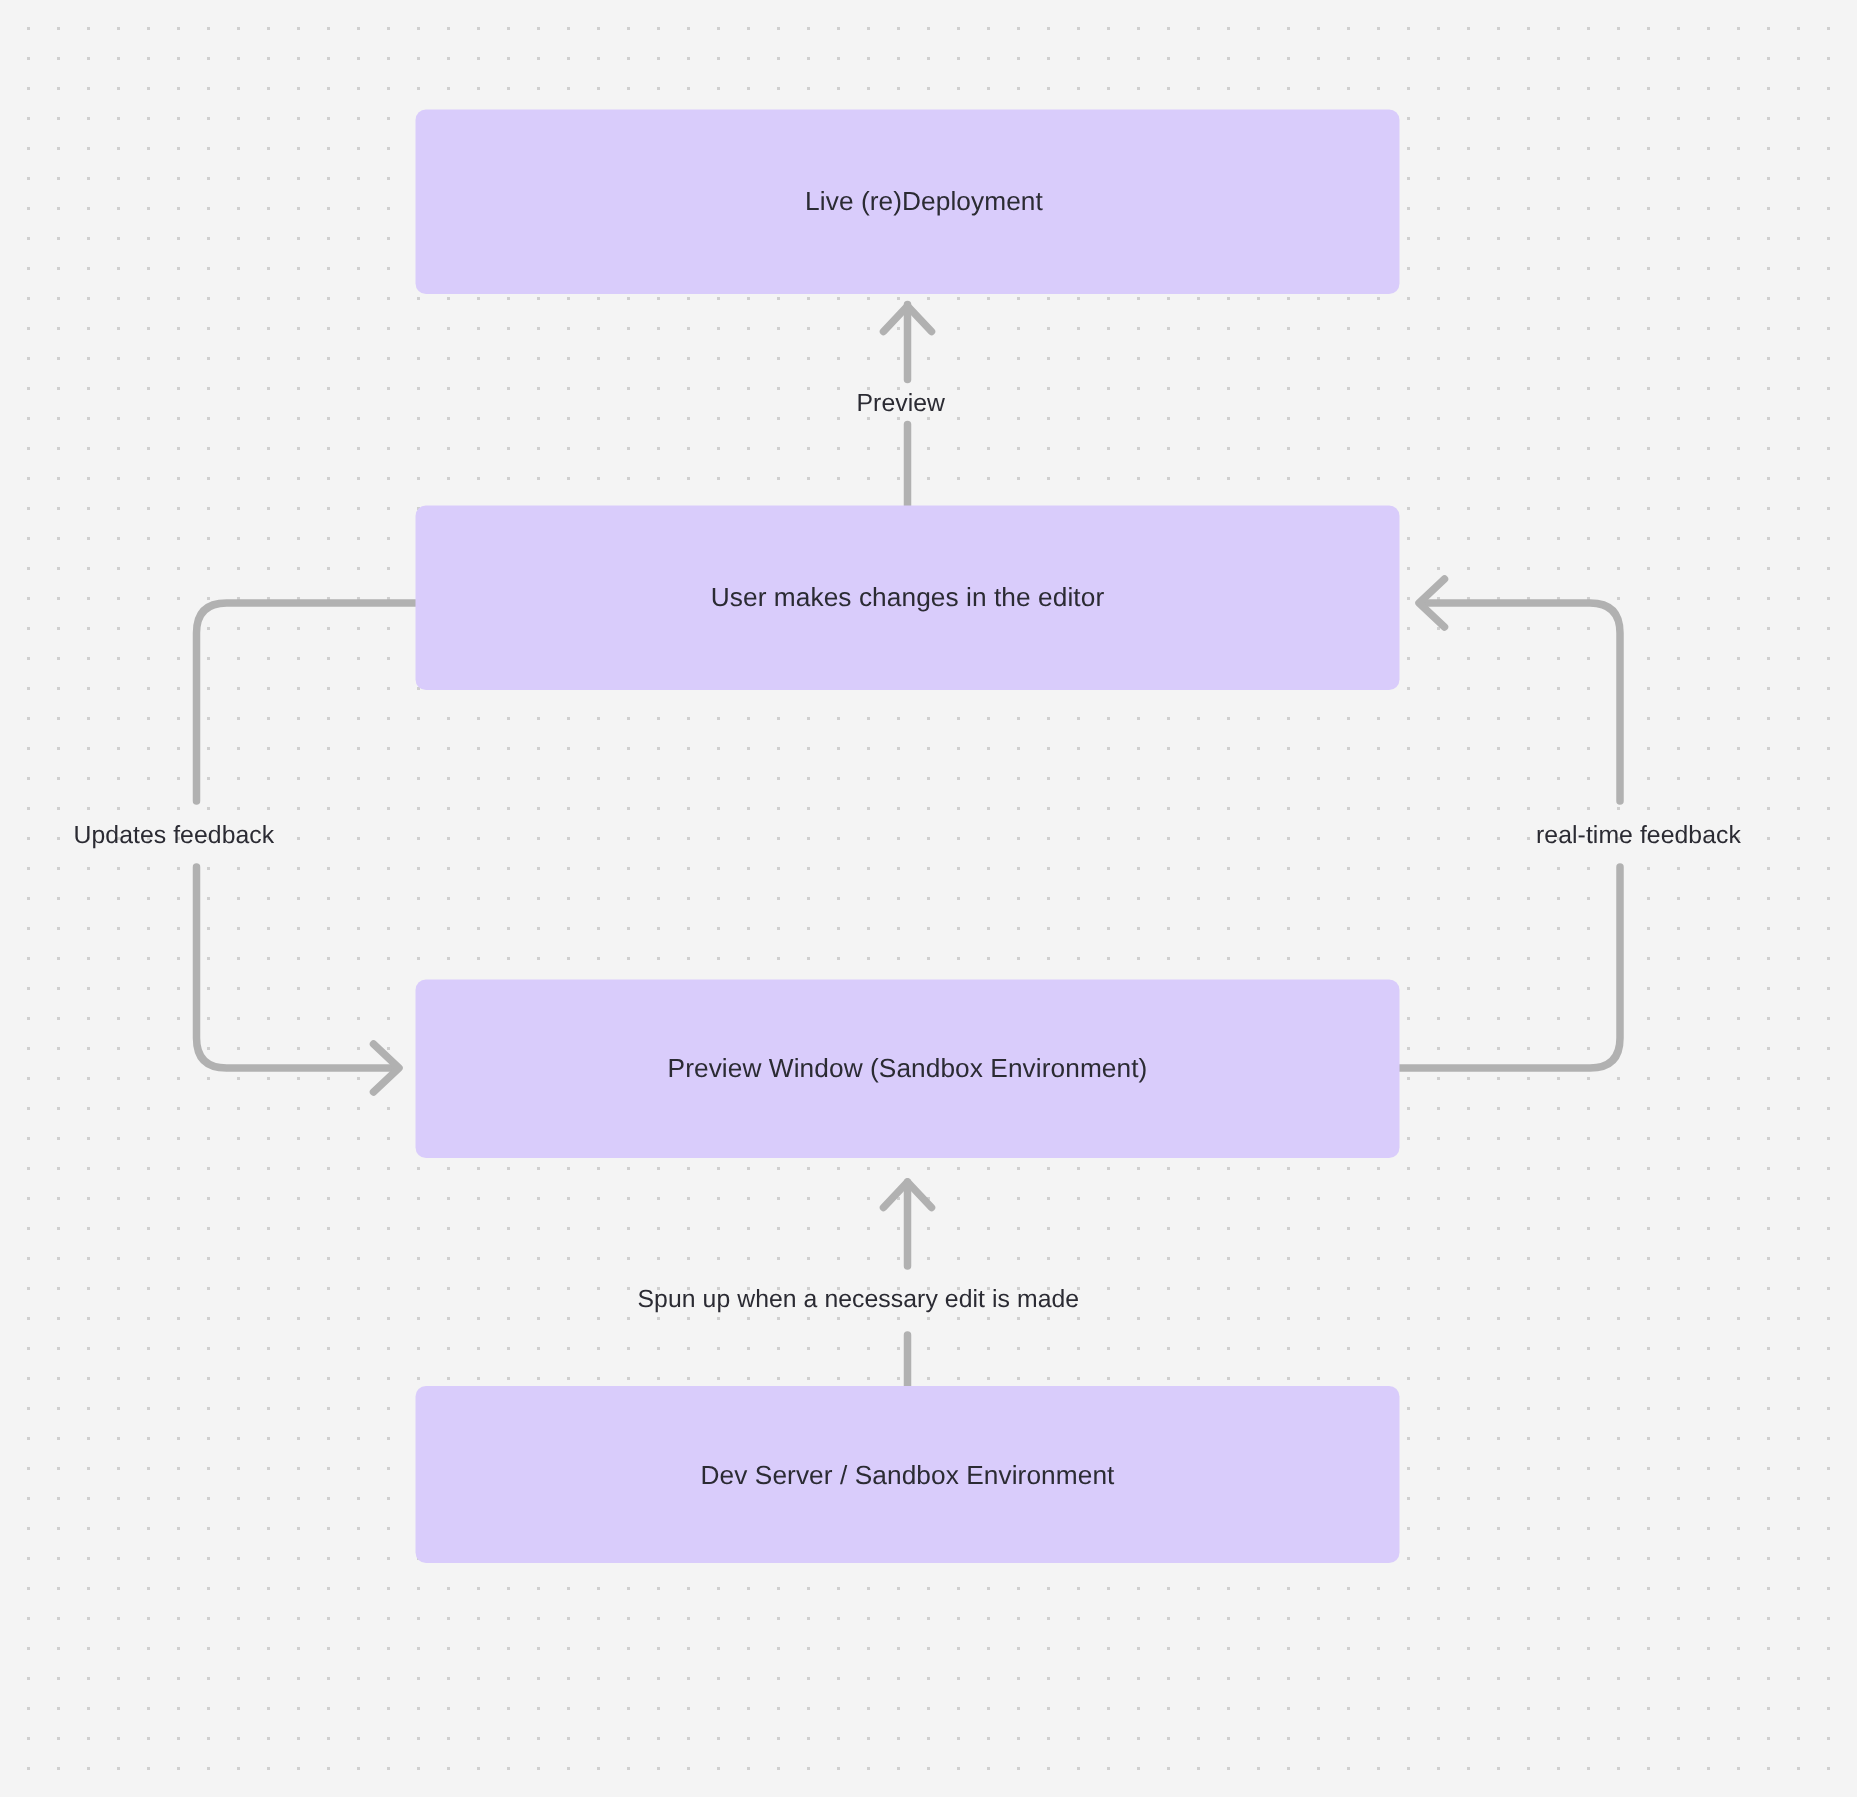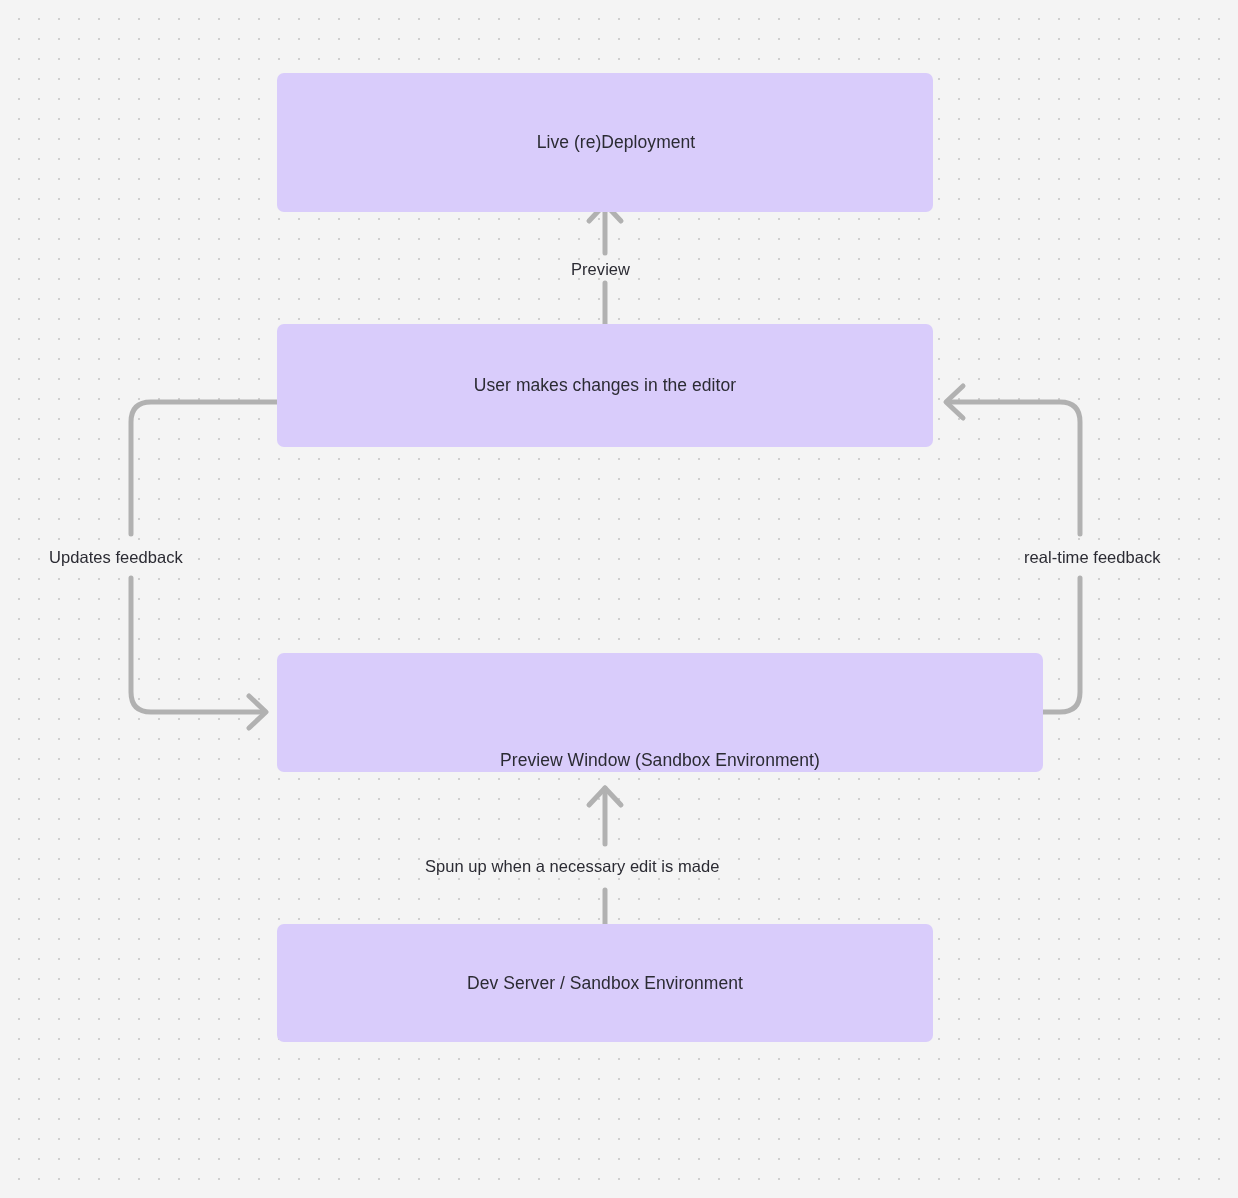--- a/index.html
+++ b/index.html
@@ -59,23 +59,23 @@
   .edge-label {
     position: absolute;
     font-size: 16.5px;
     line-height: 1.25;
     color: #2b2b33;
     white-space: nowrap;
     letter-spacing: 0.05px;
   }
 
   
-  #node-live      { left: 277px; top: 73px;  width: 656px; height: 139px; padding-left: 38px; }
-  #node-editor    { left: 277px; top: 324px; width: 656px; height: 123px; }
-  #node-preview   { left: 277px; top: 653px; width: 766px; height: 119px; align-items: flex-end; }
+  #node-live      { left: 277px; top: 73px;  width: 656px; height: 123px; padding-left: 38px; }
+  #node-editor    { left: 277px; top: 337px; width: 656px; height: 123px; }
+  #node-preview   { left: 277px; top: 653px; width: 656px; height: 119px; }
   #node-devserver { left: 277px; top: 924px; width: 656px; height: 118px; }
 
   
   #label-publish   { left: 571px; top: 259px; }
   #label-updates   { left: 49px;  top: 547px; }
   #label-realtime  { left: 1024px; top: 547px; }
   #label-spun      { left: 396px; top: 856px; margin-left: 29px; }
 </style>
 </head>
 <body>

